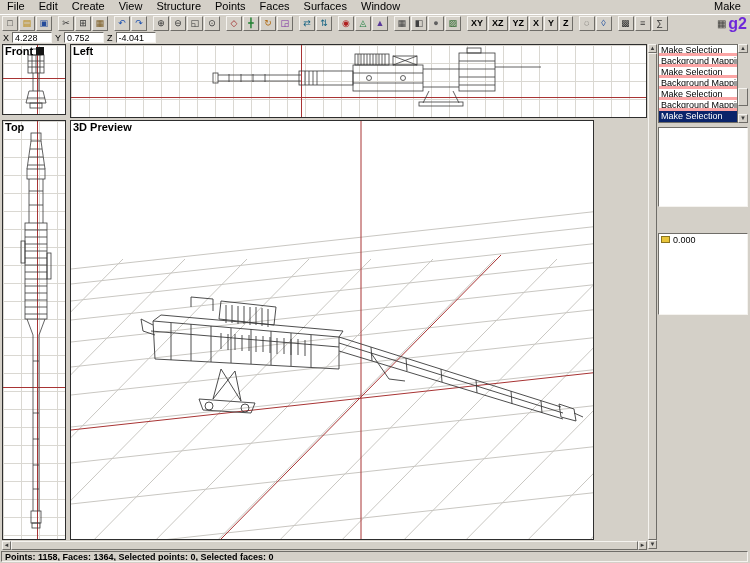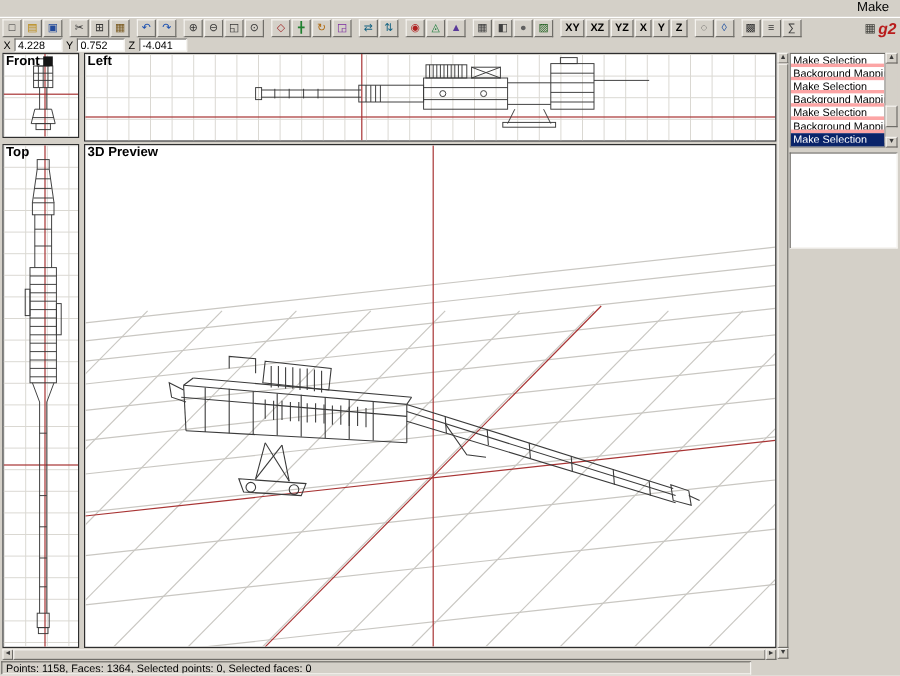--- a/index.html
+++ b/index.html
@@ -7,21 +7,21 @@
   body{font-family:"Liberation Sans",sans-serif;background:#d4d0c8;position:relative;overflow:hidden;-webkit-font-smoothing:none;}
   .menubar{position:absolute;left:0;top:0;width:750px;height:14px;display:flex;align-items:center;font-size:11px;color:#000;}
   .menu-item{padding:0 7px;height:14px;line-height:13px;cursor:default;}
   .menu-help{margin-left:auto;padding:0 9px;height:14px;line-height:13px;}
   .toolbar{position:absolute;left:0;top:14px;width:750px;height:18px;display:flex;align-items:center;padding-left:2px;border-top:1px solid #fff;flex-wrap:nowrap;overflow:hidden;}
   .tbtn{flex:0 0 auto;width:16px;height:15px;margin-right:1px;background:#d4d0c8;border:1px solid;border-color:#f5f3ef #6f6d68 #6f6d68 #f5f3ef;font-size:9px;line-height:12px;text-align:center;cursor:default;overflow:hidden;}
   .tbtn-text{width:auto;padding:0 3px;font-weight:bold;color:#000;font-size:9px;}
   .tsep{flex:0 0 auto;width:5px;height:15px;}
   .logo{margin-left:auto;margin-right:3px;display:flex;align-items:center;gap:2px;flex:0 0 auto;}
   .logo-grid{font-size:10px;color:#40403c;}
-  .logo-text{font-size:13px;font-weight:bold;font-style:italic;color:#b91c1c;}
+  .logo-text{font-size:16px;font-weight:bold;color:#6d28d9;}
   .coordbar{position:absolute;left:0;top:32px;width:750px;height:11px;display:flex;align-items:center;gap:3px;padding-left:3px;font-size:9px;color:#000;}
   .coord-input{width:40px;height:11px;background:#fff;border:1px solid;border-color:#6f6d68 #f5f3ef #f5f3ef #6f6d68;font-size:9px;padding-left:2px;font-family:"Liberation Sans",sans-serif;}
   .main{position:absolute;left:0;top:43px;width:750px;height:507px;}
   .viewport{position:absolute;background:#fff;border:1px solid #2e2e2e;overflow:hidden;}
   .vp-grid{position:absolute;inset:0;background-image:linear-gradient(#dad8d2 1px,transparent 1px),linear-gradient(90deg,#dad8d2 1px,transparent 1px);background-size:18px 18px;}
   .vp-title{position:absolute;left:2px;top:0;font-size:11px;font-weight:bold;color:#000;display:flex;align-items:center;gap:3px;z-index:5;}
   .vp-marker{width:8px;height:8px;background:#151515;display:inline-block;}
   .axis-h{position:absolute;left:0;right:0;height:1px;background:#a83434;z-index:2;}
   .axis-v{position:absolute;top:0;bottom:0;width:1px;background:#a83434;z-index:2;}
   .vp-svg{position:absolute;left:0;top:0;z-index:3;}
@@ -30,26 +30,37 @@
   .sb-btn{position:absolute;background:#d4d0c8;border:1px solid;border-color:#f5f3ef #6f6d68 #6f6d68 #f5f3ef;font-size:6px;line-height:7px;text-align:center;color:#3a3a3a;}
   .sb-thumb{position:absolute;background:#d4d0c8;border:1px solid;border-color:#f5f3ef #6f6d68 #6f6d68 #f5f3ef;}
   .rightpanel{position:absolute;left:658px;top:0;width:92px;height:507px;}
   .history{position:absolute;left:0;top:1px;width:80px;height:79px;border:1px solid #6f6d68;background:#fff;overflow:hidden;}
   .hrow{height:11px;line-height:10px;font-size:9px;padding-left:2px;background:#fff;border-bottom:3px solid #fca5a5;color:#000;white-space:nowrap;overflow:hidden;cursor:default;}
   .hrow.selected{background:#0a246a;color:#fff;border-bottom-color:#0a246a;}
   .panel-sunken{position:absolute;background:#fff;border:1px solid;border-color:#6f6d68 #f5f3ef #f5f3ef #6f6d68;}
   .value-row{display:flex;align-items:center;gap:3px;height:11px;padding-left:2px;font-size:9px;color:#000;}
   .tag-icon{width:9px;height:7px;background:#e8c43a;border:1px solid #8a7420;display:inline-block;}
   .statusbar{position:absolute;left:0;top:550px;width:750px;height:13px;background:#d4d0c8;}
-  .status-field{position:absolute;left:1px;top:1px;width:625px;height:11px;border:1px solid;border-color:#6f6d68 #f5f3ef #f5f3ef #6f6d68;font-size:9px;line-height:10px;padding-left:3px;color:#000;white-space:nowrap;overflow:hidden;}
+  .status-field{position:absolute;left:1px;top:1px;width:747px;height:11px;border:1px solid;border-color:#6f6d68 #f5f3ef #f5f3ef #6f6d68;font-size:9px;line-height:10px;padding-left:3px;color:#000;white-space:nowrap;overflow:hidden;font-weight:bold;}
 </style>
 </head>
 <body>
 
 <div class="menubar">
+  <div style="display:flex;">
+      <div class="menu-item">File</div>
+      <div class="menu-item">Edit</div>
+      <div class="menu-item">Create</div>
+      <div class="menu-item">View</div>
+      <div class="menu-item">Structure</div>
+      <div class="menu-item">Points</div>
+      <div class="menu-item">Faces</div>
+      <div class="menu-item">Surfaces</div>
+      <div class="menu-item">Window</div>
+    </div>
   <div class="menu-help">Make</div>
 </div>
 
 <div class="toolbar">
   <div style="display:flex;align-items:center;">
       <div class="tbtn" style="color: rgb(51, 51, 51);">□</div>
       <div class="tbtn" style="color: rgb(184, 134, 11);">▤</div>
       <div class="tbtn" style="color: rgb(35, 74, 154);">▣</div>
       <div class="tsep"></div>
       <div class="tbtn" style="color: rgb(51, 51, 51);">✂</div>
@@ -238,21 +249,21 @@
         <line x1="30" y1="368" x2="36" y2="368"></line>
         <rect x="28" y="390" width="10" height="12"></rect>
         <rect x="29" y="402" width="8" height="5"></rect>
       </g>
     </svg>
     <div class="vp-title">
       <span>Top</span>
     </div>
   </div>
 
-  <div class="viewport" style="left:70px;top:77px;width:577px;height:420px;">
+  <div class="viewport" style="left:70px;top:77px;width:524px;height:420px;">
     <svg class="vp-svg" width="575" height="418">
       <g id="pgrid" stroke="#c9c7c2" stroke-width="1">
           <line x1="0" y1="148" x2="575" y2="85"></line>
           <line x1="0" y1="163" x2="575" y2="100"></line>
           <line x1="0" y1="180" x2="575" y2="117"></line>
           <line x1="0" y1="199" x2="575" y2="136"></line>
           <line x1="0" y1="221" x2="575" y2="158"></line>
           <line x1="0" y1="246" x2="575" y2="183"></line>
           <line x1="0" y1="274" x2="575" y2="211"></line>
           <line x1="0" y1="306" x2="575" y2="243"></line>
@@ -368,18 +379,24 @@
         <div class="hrow">Make Selection</div>
         <div class="hrow">Background Mapping</div>
         <div class="hrow selected">Make Selection</div>
       </div>
     <div class="sb-v" style="left:80px;top:1px;width:10px;height:79px;background:#d4d0c8;">
       <div class="sb-btn" style="left:0;top:0;width:10px;height:9px;">▲</div>
       <div class="sb-thumb" style="left:0;top:44px;width:10px;height:18px;"></div>
       <div class="sb-btn" style="left:0;bottom:0;width:10px;height:9px;">▼</div>
     </div>
     <div class="panel-sunken" style="left:0;top:84px;width:90px;height:80px;"></div>
+    <div class="panel-sunken" style="left:0;top:190px;width:90px;height:82px;">
+      <div class="value-row">
+        <span class="tag-icon"></span>
+        <span>0.000</span>
+      </div>
+    </div>
   </div>
 </div>
 
 <div class="statusbar">
   <div class="status-field">Points: 1158, Faces: 1364, Selected points: 0, Selected faces: 0</div>
 </div>
 
 </body></html>

